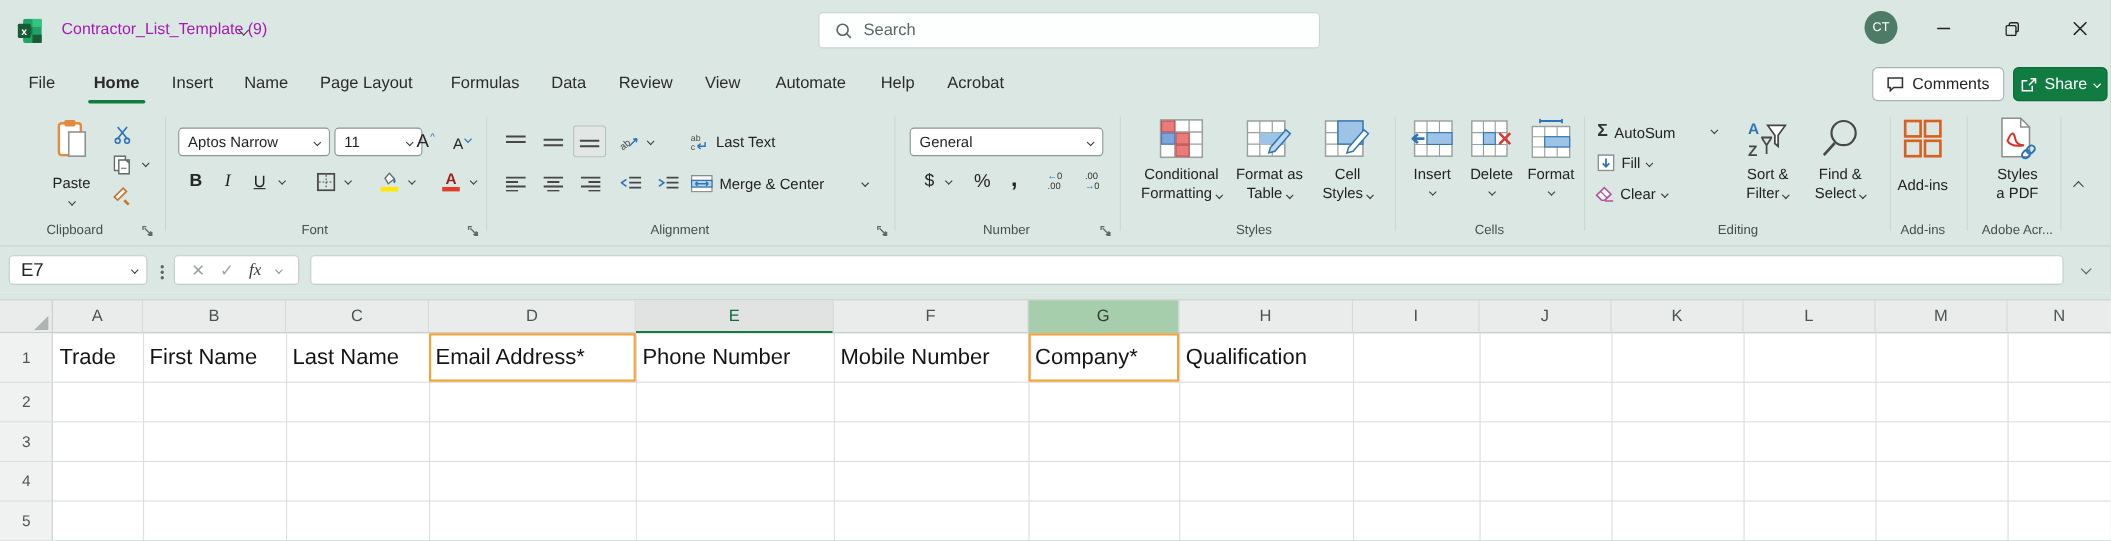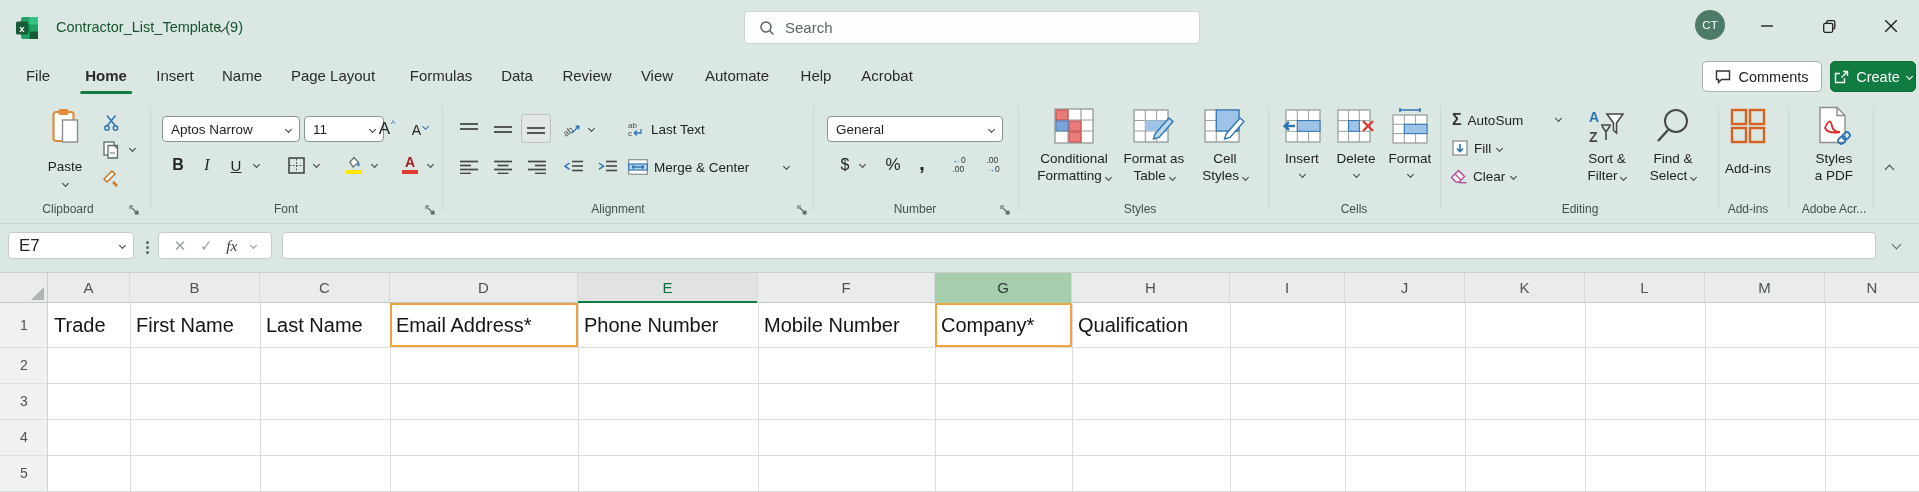--- a/index.html
+++ b/index.html
@@ -14,21 +14,21 @@
   *{margin:0;padding:0;box-sizing:border-box}
   body{font-family:"Liberation Sans",sans-serif;background:#888}
   #app{position:relative;width:1919px;height:492px;background:var(--bg);overflow:hidden;color:var(--txt)}
   .abs{position:absolute}
   .chev{display:inline-block;width:7px;height:7px;border-right:1.5px solid #3e3e3e;border-bottom:1.5px solid #3e3e3e;transform:rotate(45deg)}
   .chev.sm{width:5px;height:5px}
   .chev.up{transform:rotate(-135deg)}
   .chev.white{border-color:#fff}
   
   .titlebar{position:absolute;top:0;left:0;width:100%;height:56px}
-  .title-text{font-size:14.5px;color:#14532d}
+  .title-text{font-size:14.5px;color:#a21caf}
   .searchbox{position:absolute;left:744px;top:11px;width:456px;height:33px;background:#FDFEFE;border:1px solid #CBD5D2;border-radius:4px;display:flex;align-items:center;padding-left:14px;gap:10px}
   .searchbox span{font-size:15px;color:#5a6663}
   .avatar{position:absolute;left:1695px;top:10px;width:30px;height:30px;border-radius:50%;background:#4E7B68;color:#fff;font-size:11.5px;display:flex;align-items:center;justify-content:center}
   .winbtn{position:absolute;top:12px;width:28px;height:28px;display:flex;align-items:center;justify-content:center}
   
   .tabrow{position:absolute;top:56px;left:0;width:100%;height:44px}
   .tab{position:absolute;transform:translateX(-50%);top:0;height:40px;line-height:40px;font-size:15px;color:#2b2b2b;cursor:default}
   .tab.active{font-weight:700}
   .tab.active::after{content:"";position:absolute;left:-5px;right:-5px;bottom:2px;height:3px;border-radius:2px;background:var(--green)}
   .pillbtn{position:absolute;top:5px;height:31px;border-radius:5px;display:flex;align-items:center;justify-content:center;gap:7px;font-size:14.5px}
@@ -136,21 +136,21 @@
       <svg width="16" height="15" viewBox="0 0 16 15">
         <path d="M1.5 2 h13 v8.5 h-8 l-3 3 v-3 h-2 z" fill="none" stroke="#333" stroke-width="1.4"></path>
       </svg>
       <span>Comments</span>
     </div>
     <div class="pillbtn share">
       <svg width="15" height="14" viewBox="0 0 15 14">
         <path d="M6 3.5 h-4.5 v9 h9 v-4.5" fill="none" stroke="#fff" stroke-width="1.4"></path>
         <path d="M9 1.5 h4.5 v4.5 M13.5 1.5 l-6 6" fill="none" stroke="#fff" stroke-width="1.4"></path>
       </svg>
-      <span>Create</span>
+      <span>Share</span>
       <span class="chev white sm"></span>
     </div>
   </div>
 
   <div class="ribbon">
 
     <div class="bigbtn" style="left:36px;width:58px">
       <div class="iconbox">
         <svg width="27" height="36" viewBox="0 0 27 36">
           <rect x="1.5" y="4" width="20" height="29" rx="2.5" fill="#fff" stroke="#E28A3E" stroke-width="2.2"></rect>

